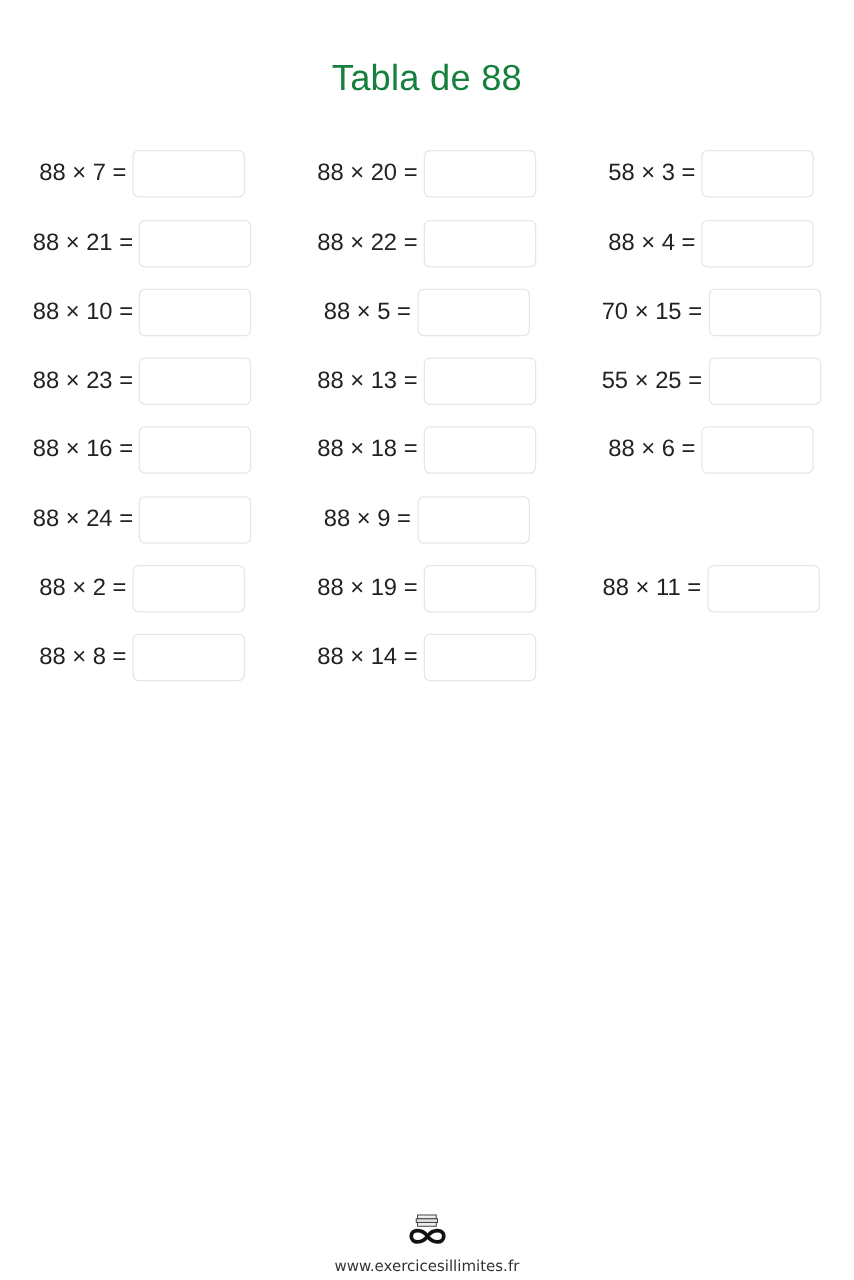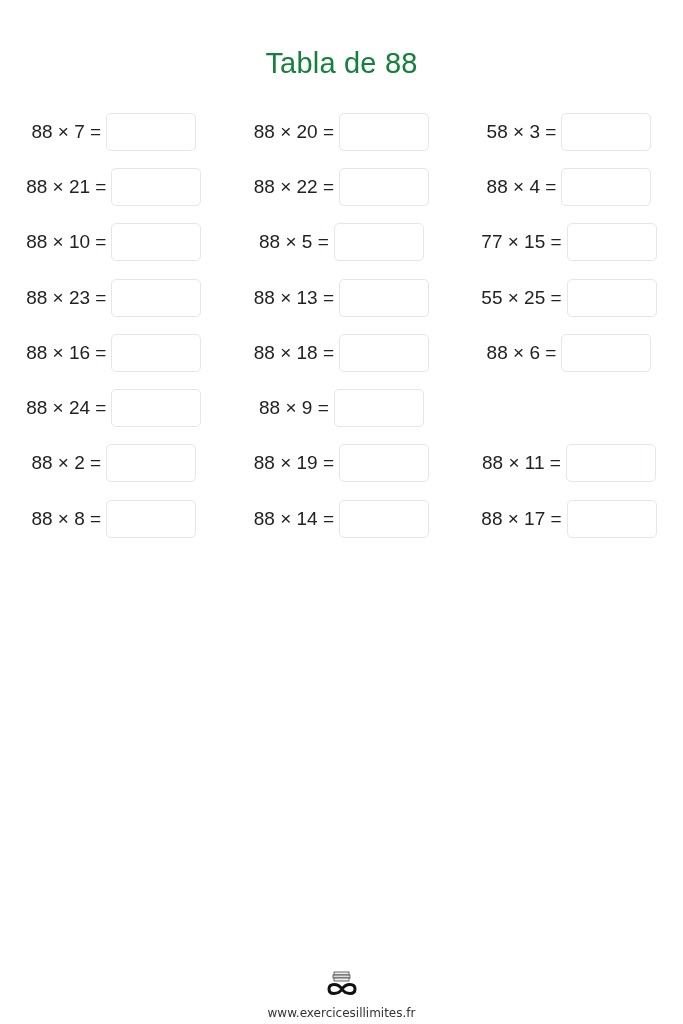--- a/index.html
+++ b/index.html
@@ -9,21 +9,21 @@
     }
     .title {
       position: absolute; top: 28px; left: 0; width: 683px;
       text-align: center; font-size: 29px; color: #15803d; font-weight: normal;
       letter-spacing: 0.2px;
     }
     .grid {
       position: absolute; top: 104px; left: 0; width: 683px;
     }
     .row {
-      display: flex; height: 55.3px; align-items: center;
+      display: flex; height: 55.3px; align-items: flex-end;
     }
     .cell {
       width: 227.6px; display: flex; justify-content: center; align-items: center;
       height: 40px;
     }
     .cell:nth-child(1) { padding-left: 0px; }
     .label {
       font-size: 19px; color: #222222; margin-right: 5px; white-space: nowrap;
     }
     .answer-box {
@@ -75,21 +75,21 @@
   <div class="row">
     <div class="cell">
       <span class="label">88 × 10 =</span>
       <input class="answer-box" type="text" value="" style="">
     </div>
     <div class="cell">
       <span class="label">88 × 5 =</span>
       <input class="answer-box" type="text" value="" style="">
     </div>
     <div class="cell">
-      <span class="label">77 × 15 =</span>
+      <span class="label">70 × 15 =</span>
       <input class="answer-box" type="text" value="" style="">
     </div>
   </div>
   <div class="row">
     <div class="cell">
       <span class="label">88 × 23 =</span>
       <input class="answer-box" type="text" value="" style="">
     </div>
     <div class="cell">
       <span class="label">88 × 13 =</span>
@@ -140,24 +140,20 @@
   </div>
   <div class="row">
     <div class="cell">
       <span class="label">88 × 8 =</span>
       <input class="answer-box" type="text" value="" style="">
     </div>
     <div class="cell">
       <span class="label">88 × 14 =</span>
       <input class="answer-box" type="text" value="" style="">
     </div>
-    <div class="cell">
-      <span class="label">88 × 17 =</span>
-      <input class="answer-box" type="text" value="" style="">
-    </div>
   </div>
 </div>
 
 <div class="footer">
   <svg class="logo" viewBox="0 0 34 28">
     <g fill="none" stroke="#444" stroke-width="0.8">
       <rect x="9" y="2" width="15" height="3" fill="#eee"></rect>
       <rect x="8" y="5" width="17" height="3" fill="#ddd"></rect>
       <rect x="9" y="8" width="15" height="3" fill="#eee"></rect>
     </g>

